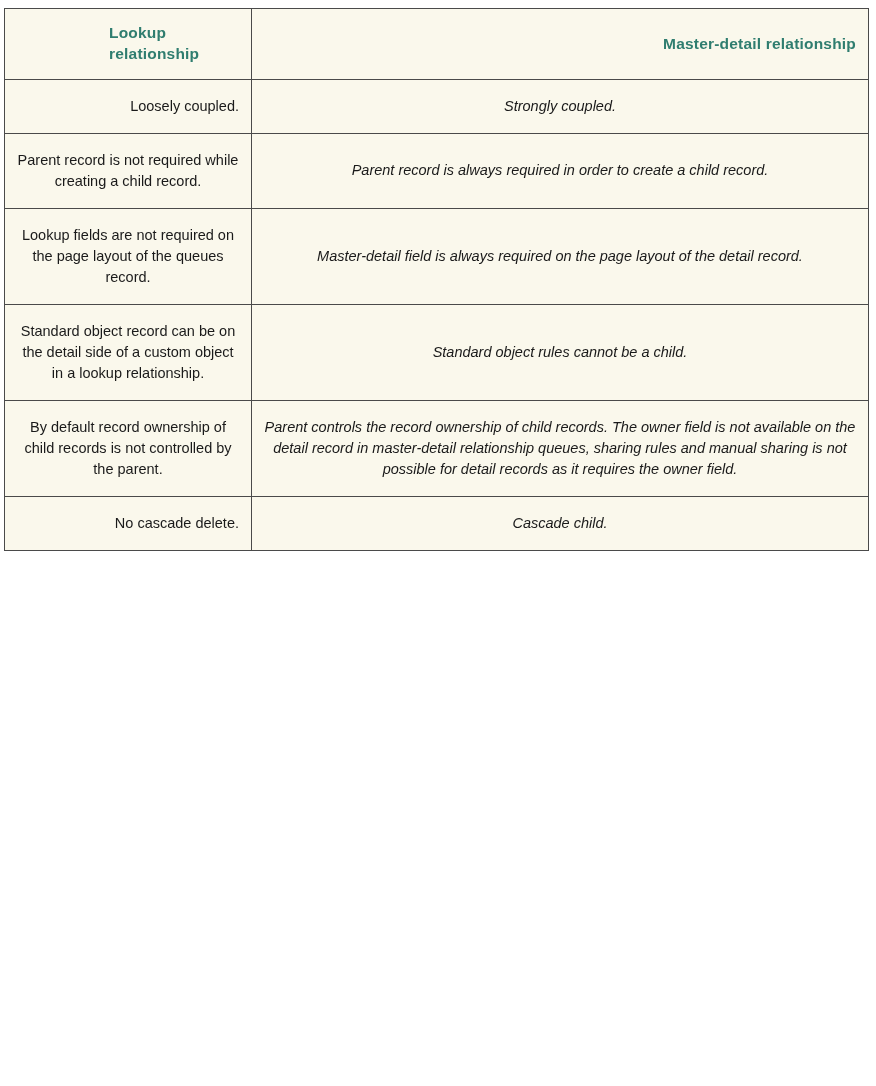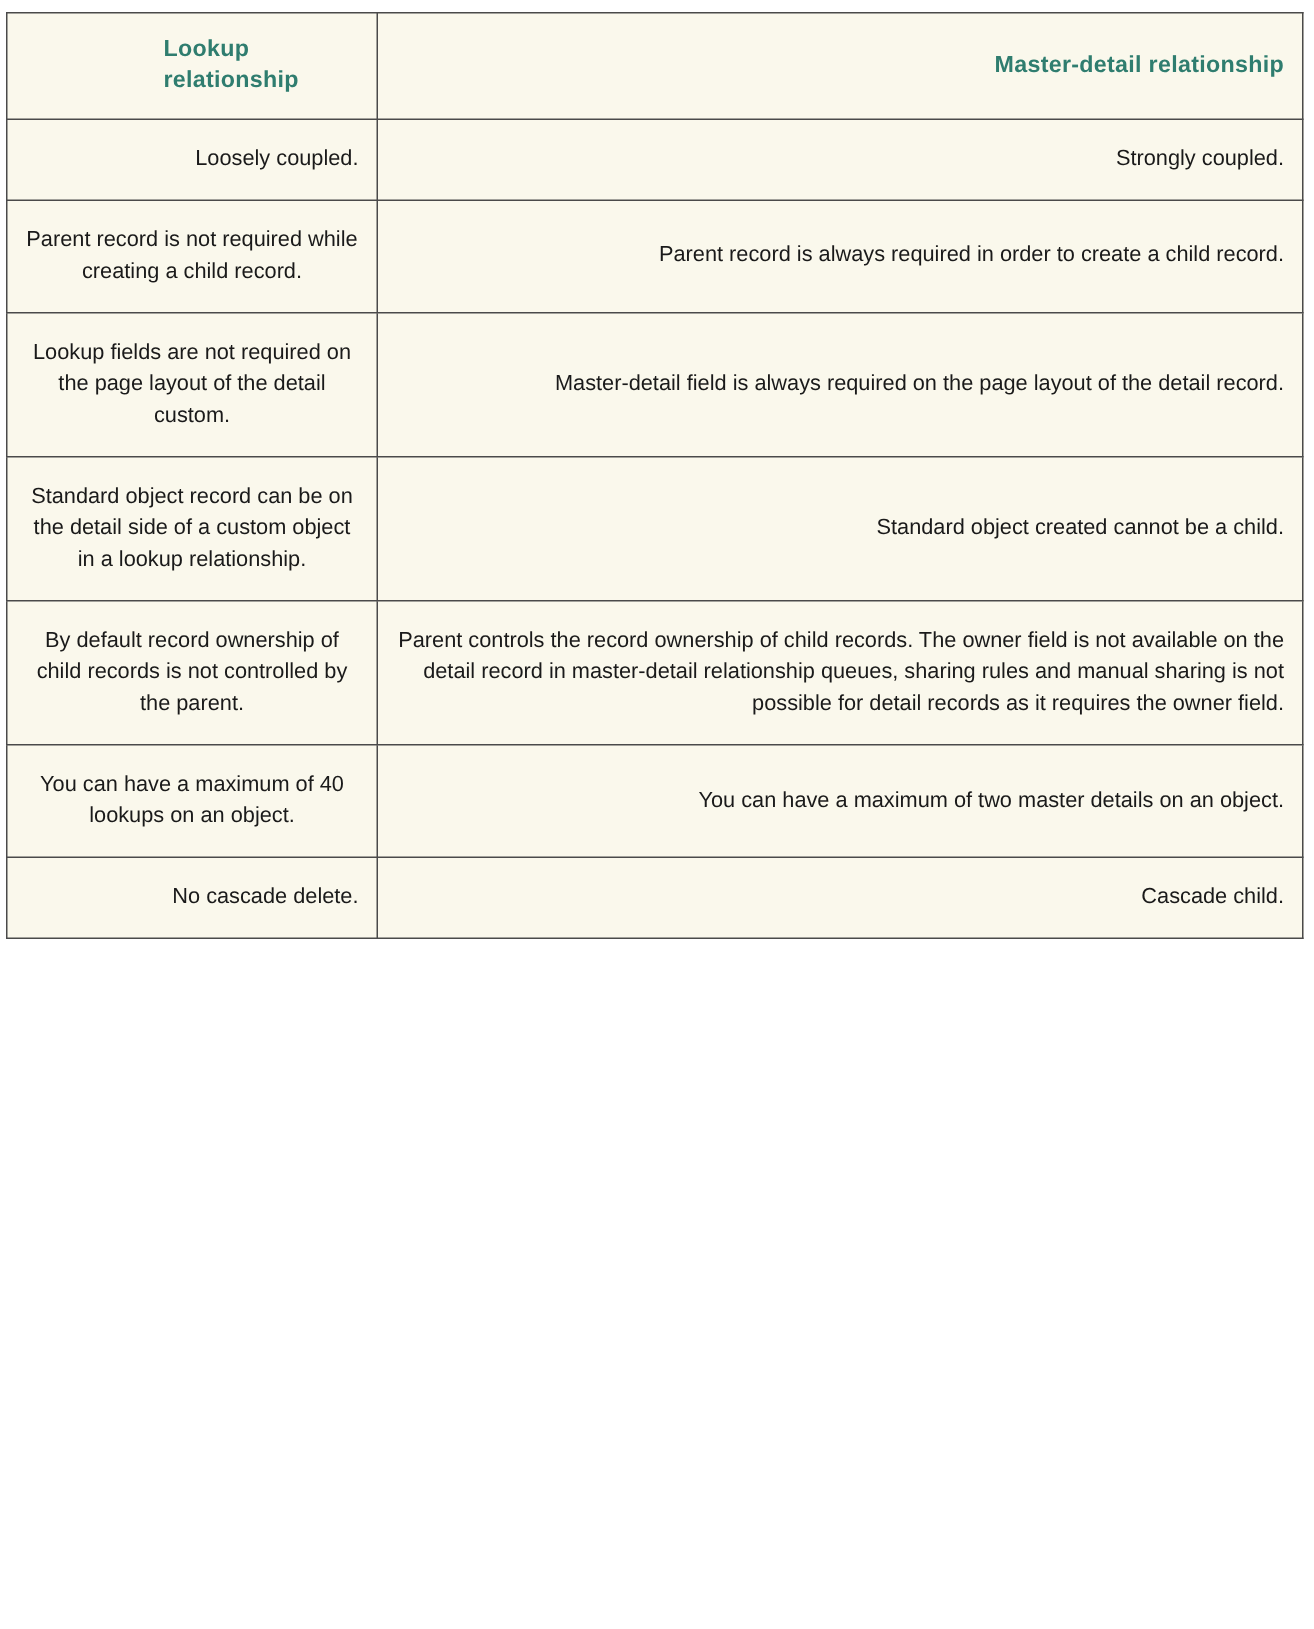--- a/index.html
+++ b/index.html
@@ -65,23 +65,24 @@
   td.left-cell {
     text-align: right;
     padding-right: 8px;
   }
   td.left-cell .inner {
     display: inline-block;
     text-align: center;
     max-width: 228px;
   }
   td.right-cell {
-    text-align: right;
+    text-align: center;
     padding-left: 50px;
     padding-right: 22px;
+    font-style: italic;
   }
 </style>
 </head>
 <body>
 
 <div class="table-wrap">
   <table class="compare">
     <colgroup>
       <col class="c1">
       <col class="c2">
@@ -99,34 +100,30 @@
     <tbody>
       <tr>
         <td class="left-cell"><span class="inner">Loosely coupled.</span></td>
         <td class="right-cell">Strongly coupled.</td>
       </tr>
       <tr>
         <td class="left-cell"><span class="inner">Parent record is not required while creating a child record.</span></td>
         <td class="right-cell">Parent record is always required in order to create a child record.</td>
       </tr>
       <tr>
-        <td class="left-cell"><span class="inner">Lookup fields are not required on the page layout of the detail custom.</span></td>
+        <td class="left-cell"><span class="inner">Lookup fields are not required on the page layout of the queues record.</span></td>
         <td class="right-cell">Master-detail field is always required on the page layout of the detail record.</td>
       </tr>
       <tr>
         <td class="left-cell"><span class="inner">Standard object record can be on the detail side of a custom object in a lookup relationship.</span></td>
-        <td class="right-cell">Standard object created cannot be a child.</td>
+        <td class="right-cell">Standard object rules cannot be a child.</td>
       </tr>
       <tr>
         <td class="left-cell"><span class="inner">By default record ownership of child records is not controlled by the parent.</span></td>
         <td class="right-cell">Parent controls the record ownership of child records. The owner field is not available on the detail record in master-detail relationship queues, sharing rules and manual sharing is not possible for detail records as it requires the owner field.</td>
-      </tr>
-      <tr>
-        <td class="left-cell"><span class="inner">You can have a maximum of 40 lookups on an object.</span></td>
-        <td class="right-cell">You can have a maximum of two master details on an object.</td>
       </tr>
       <tr>
         <td class="left-cell"><span class="inner">No cascade delete.</span></td>
         <td class="right-cell">Cascade child.</td>
       </tr>
     </tbody>
   </table>
 </div>
 
 </body></html>

